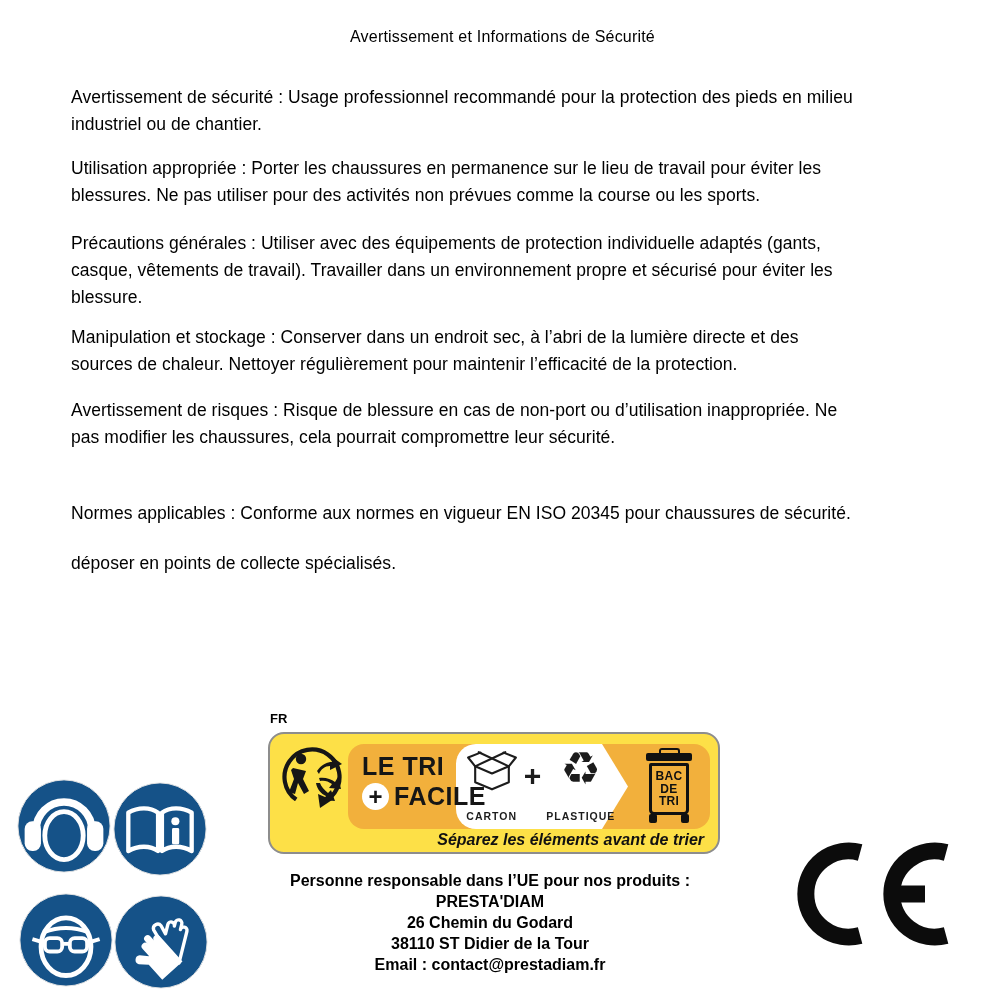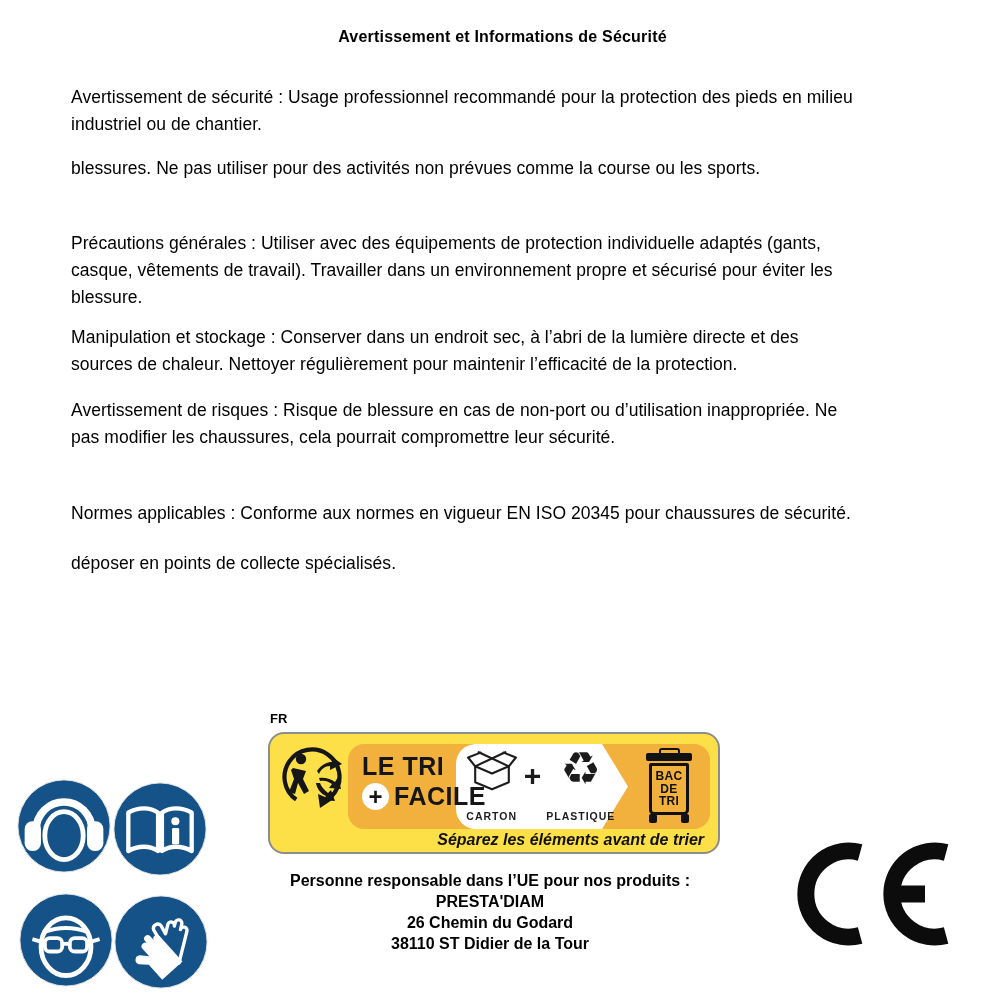--- a/index.html
+++ b/index.html
@@ -1,20 +1,20 @@
 <!DOCTYPE html>
 <html><head>
 <meta charset="utf-8">
 <style>
   html,body{margin:0;padding:0;background:#fff;}
   body{width:1005px;height:1005px;position:relative;overflow:hidden;
        font-family:"Liberation Sans","DejaVu Sans",sans-serif;color:#000;}
 
   .title{position:absolute;top:28px;left:0;width:100%;text-align:center;
-         font-size:16px;font-weight:bold;letter-spacing:.2px;}
+         font-size:16px;font-weight:normal;letter-spacing:.2px;}
 
   .para{position:absolute;left:71px;font-size:17.5px;line-height:27px;
         white-space:nowrap;letter-spacing:.05px;}
   .para .ln{height:27px;}
 
   
   #infotri{position:absolute;left:268px;top:711px;width:452px;height:146px;}
   .fr-label{position:absolute;left:2px;top:0;font-size:13px;font-weight:bold;}
   .itbox{position:absolute;left:0;top:21px;width:448px;height:118px;background:#fde047;
          border:2px solid #8d8d8d;border-radius:16px;}
@@ -65,20 +65,21 @@
 </head>
 <body style="--ityellow: #F2B03C;">
 
 <div class="title">Avertissement et Informations de Sécurité</div>
 
 <div class="para" style="top:84px">
     <div class="ln">Avertissement de sécurité : Usage professionnel recommandé pour la protection des pieds en milieu</div>
     <div class="ln">industriel ou de chantier.</div>
   </div>
 <div class="para" style="top:155px">
+    <div class="ln">Utilisation appropriée : Porter les chaussures en permanence sur le lieu de travail pour éviter les</div>
     <div class="ln">blessures. Ne pas utiliser pour des activités non prévues comme la course ou les sports.</div>
   </div>
 <div class="para" style="top:230px">
     <div class="ln">Précautions générales : Utiliser avec des équipements de protection individuelle adaptés (gants,</div>
     <div class="ln">casque, vêtements de travail). Travailler dans un environnement propre et sécurisé pour éviter les</div>
     <div class="ln">blessure.</div>
   </div>
 <div class="para" style="top:324px">
     <div class="ln">Manipulation et stockage : Conserver dans un endroit sec, à l’abri de la lumière directe et des</div>
     <div class="ln">sources de chaleur. Nettoyer régulièrement pour maintenir l’efficacité de la protection.</div>
@@ -153,20 +154,21 @@
 
     <div class="tagline">Séparez les éléments avant de trier</div>
   </div>
 </div>
 
 <div class="resp">
     <div class="ln">Personne responsable dans l’UE pour nos produits :</div>
     <div class="ln">PRESTA'DIAM</div>
     <div class="ln">26 Chemin du Godard</div>
     <div class="ln">38110 ST Didier de la Tour</div>
+    <div class="ln">Email : contact@prestadiam.fr</div>
   </div>
 
 <svg class="picto" style="left:16px;top:778px" viewBox="0 0 100 100">
   <circle cx="50" cy="50" r="48" fill="#155288" stroke="#e4e4e4" stroke-width="1"></circle>
   <path d="M21 54 A29 29 0 0 1 79 54" stroke="#fff" stroke-width="8" fill="none"></path>
   <rect x="9" y="45" width="17" height="31" rx="8" fill="#fff"></rect>
   <rect x="74" y="45" width="17" height="31" rx="8" fill="#fff"></rect>
   <ellipse cx="50" cy="60" rx="20" ry="25" stroke="#fff" stroke-width="5" fill="none"></ellipse>
 </svg>
 

